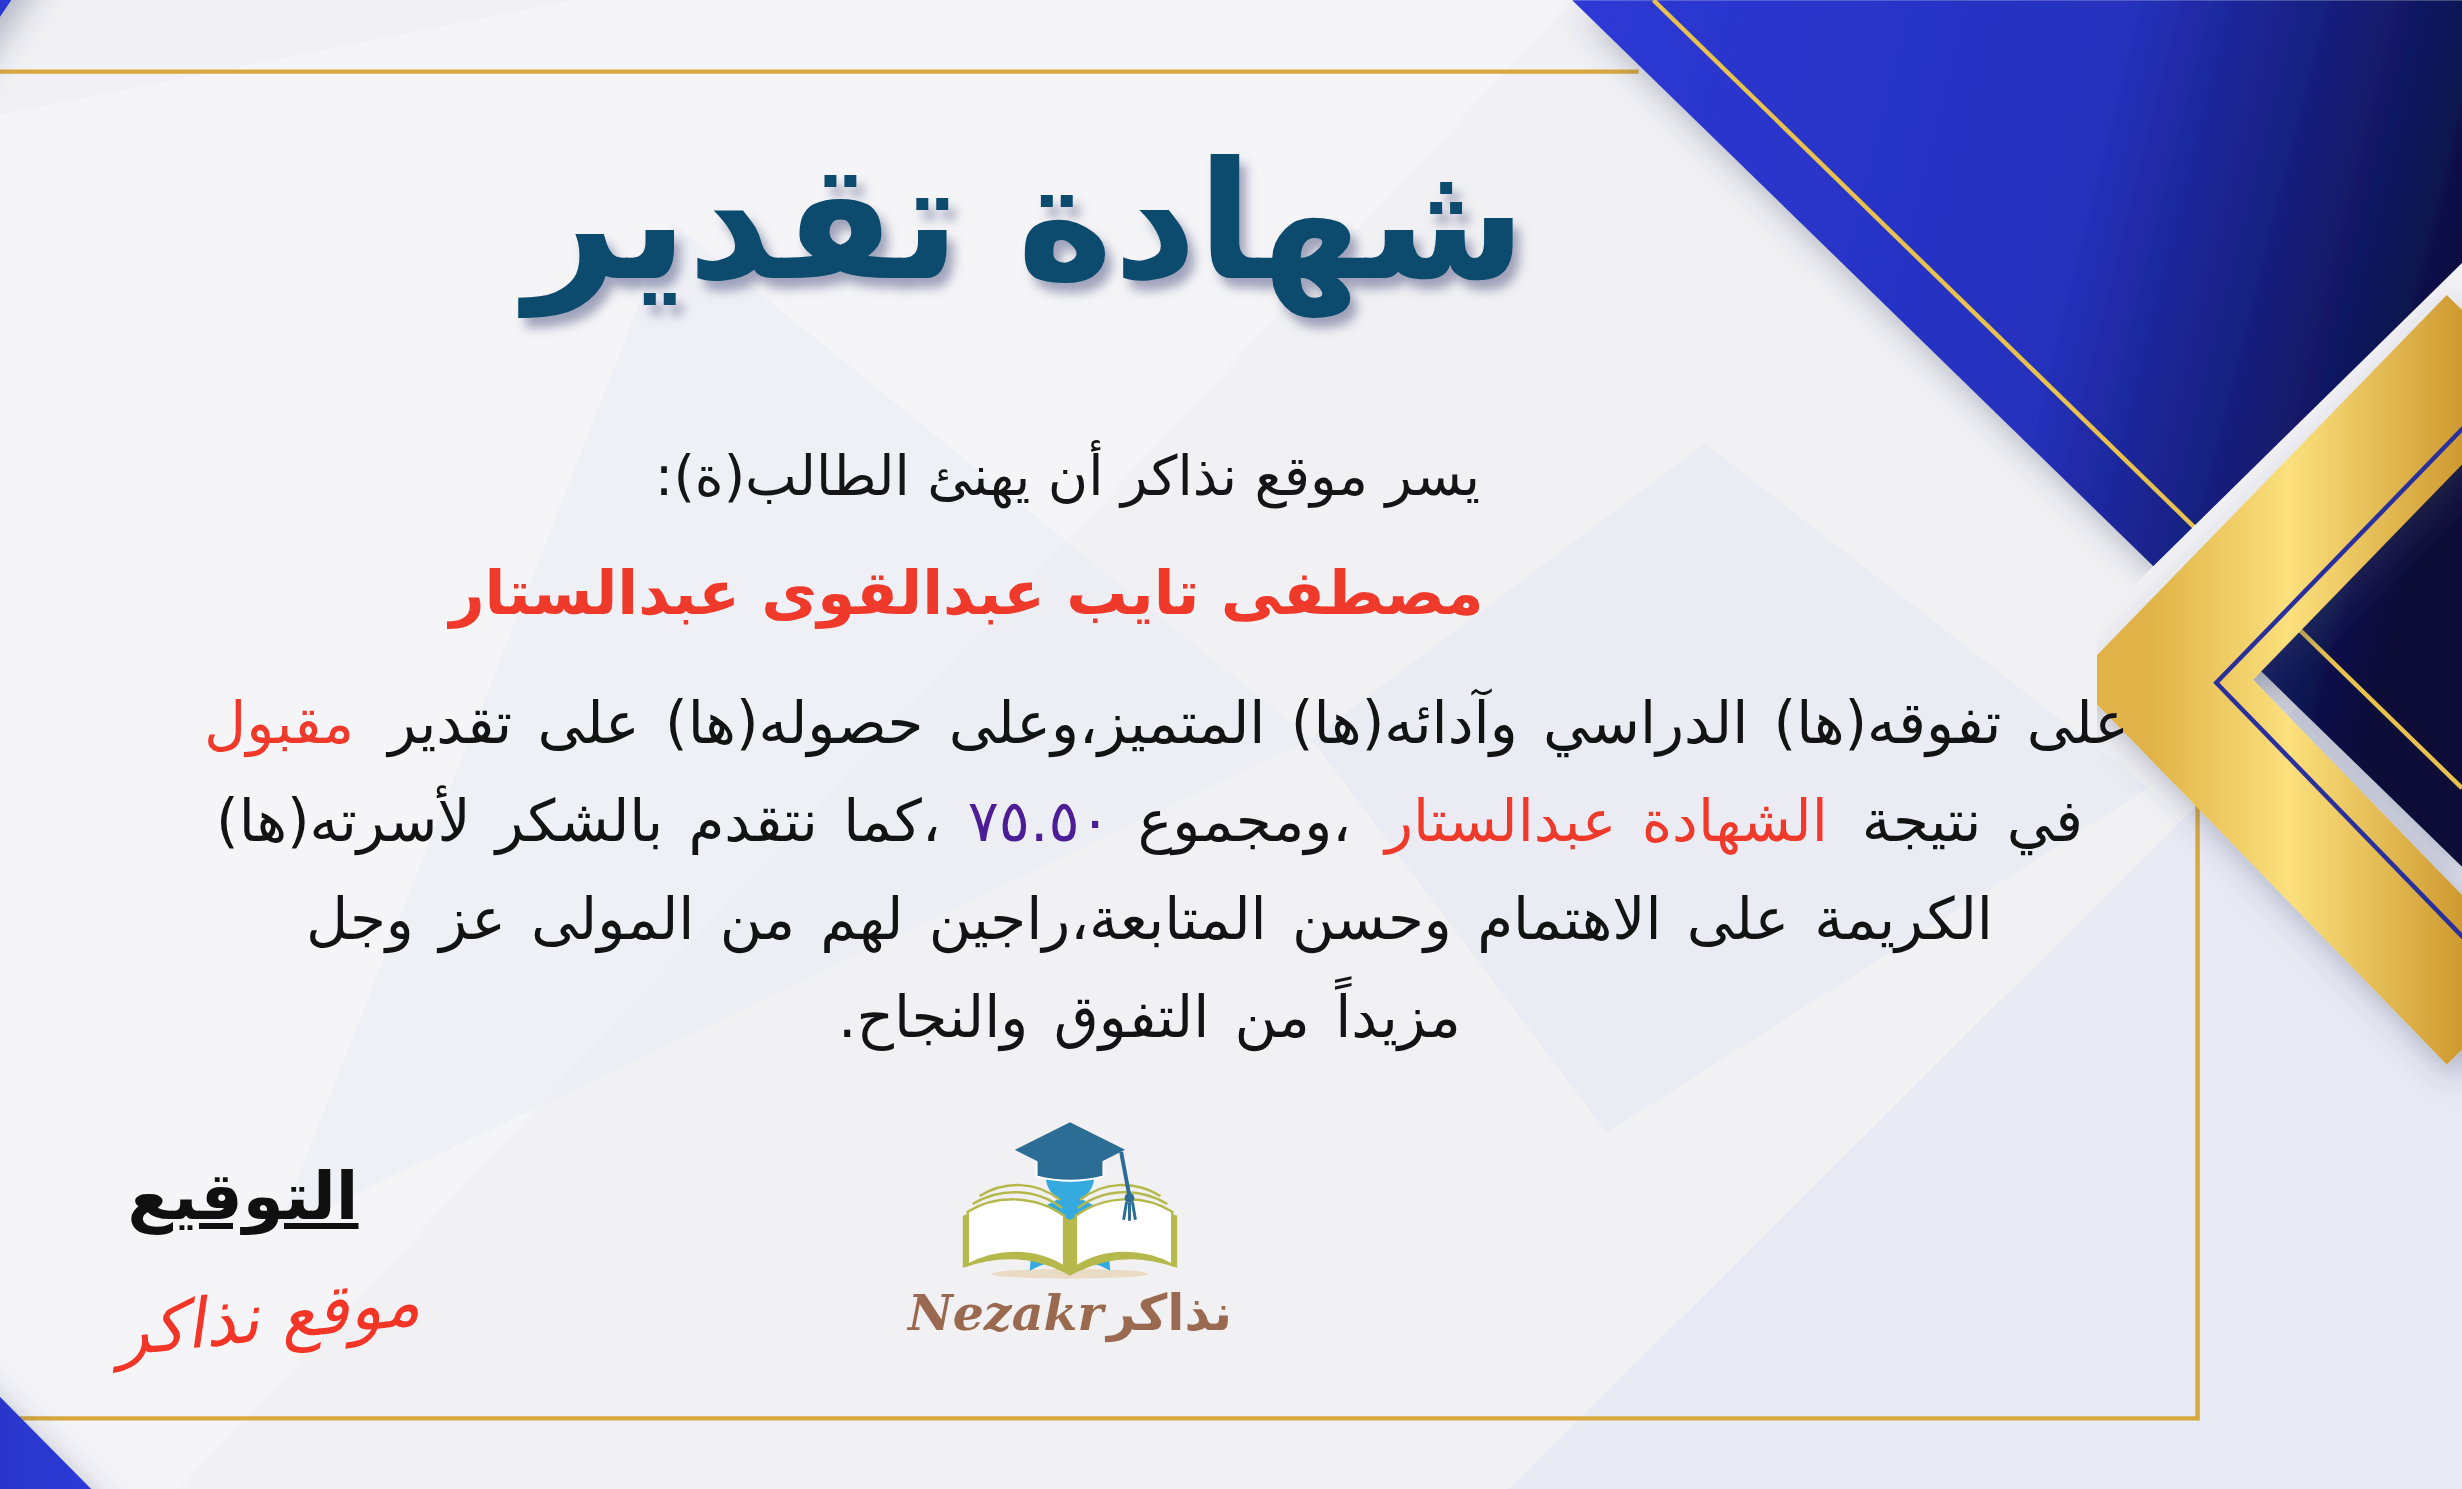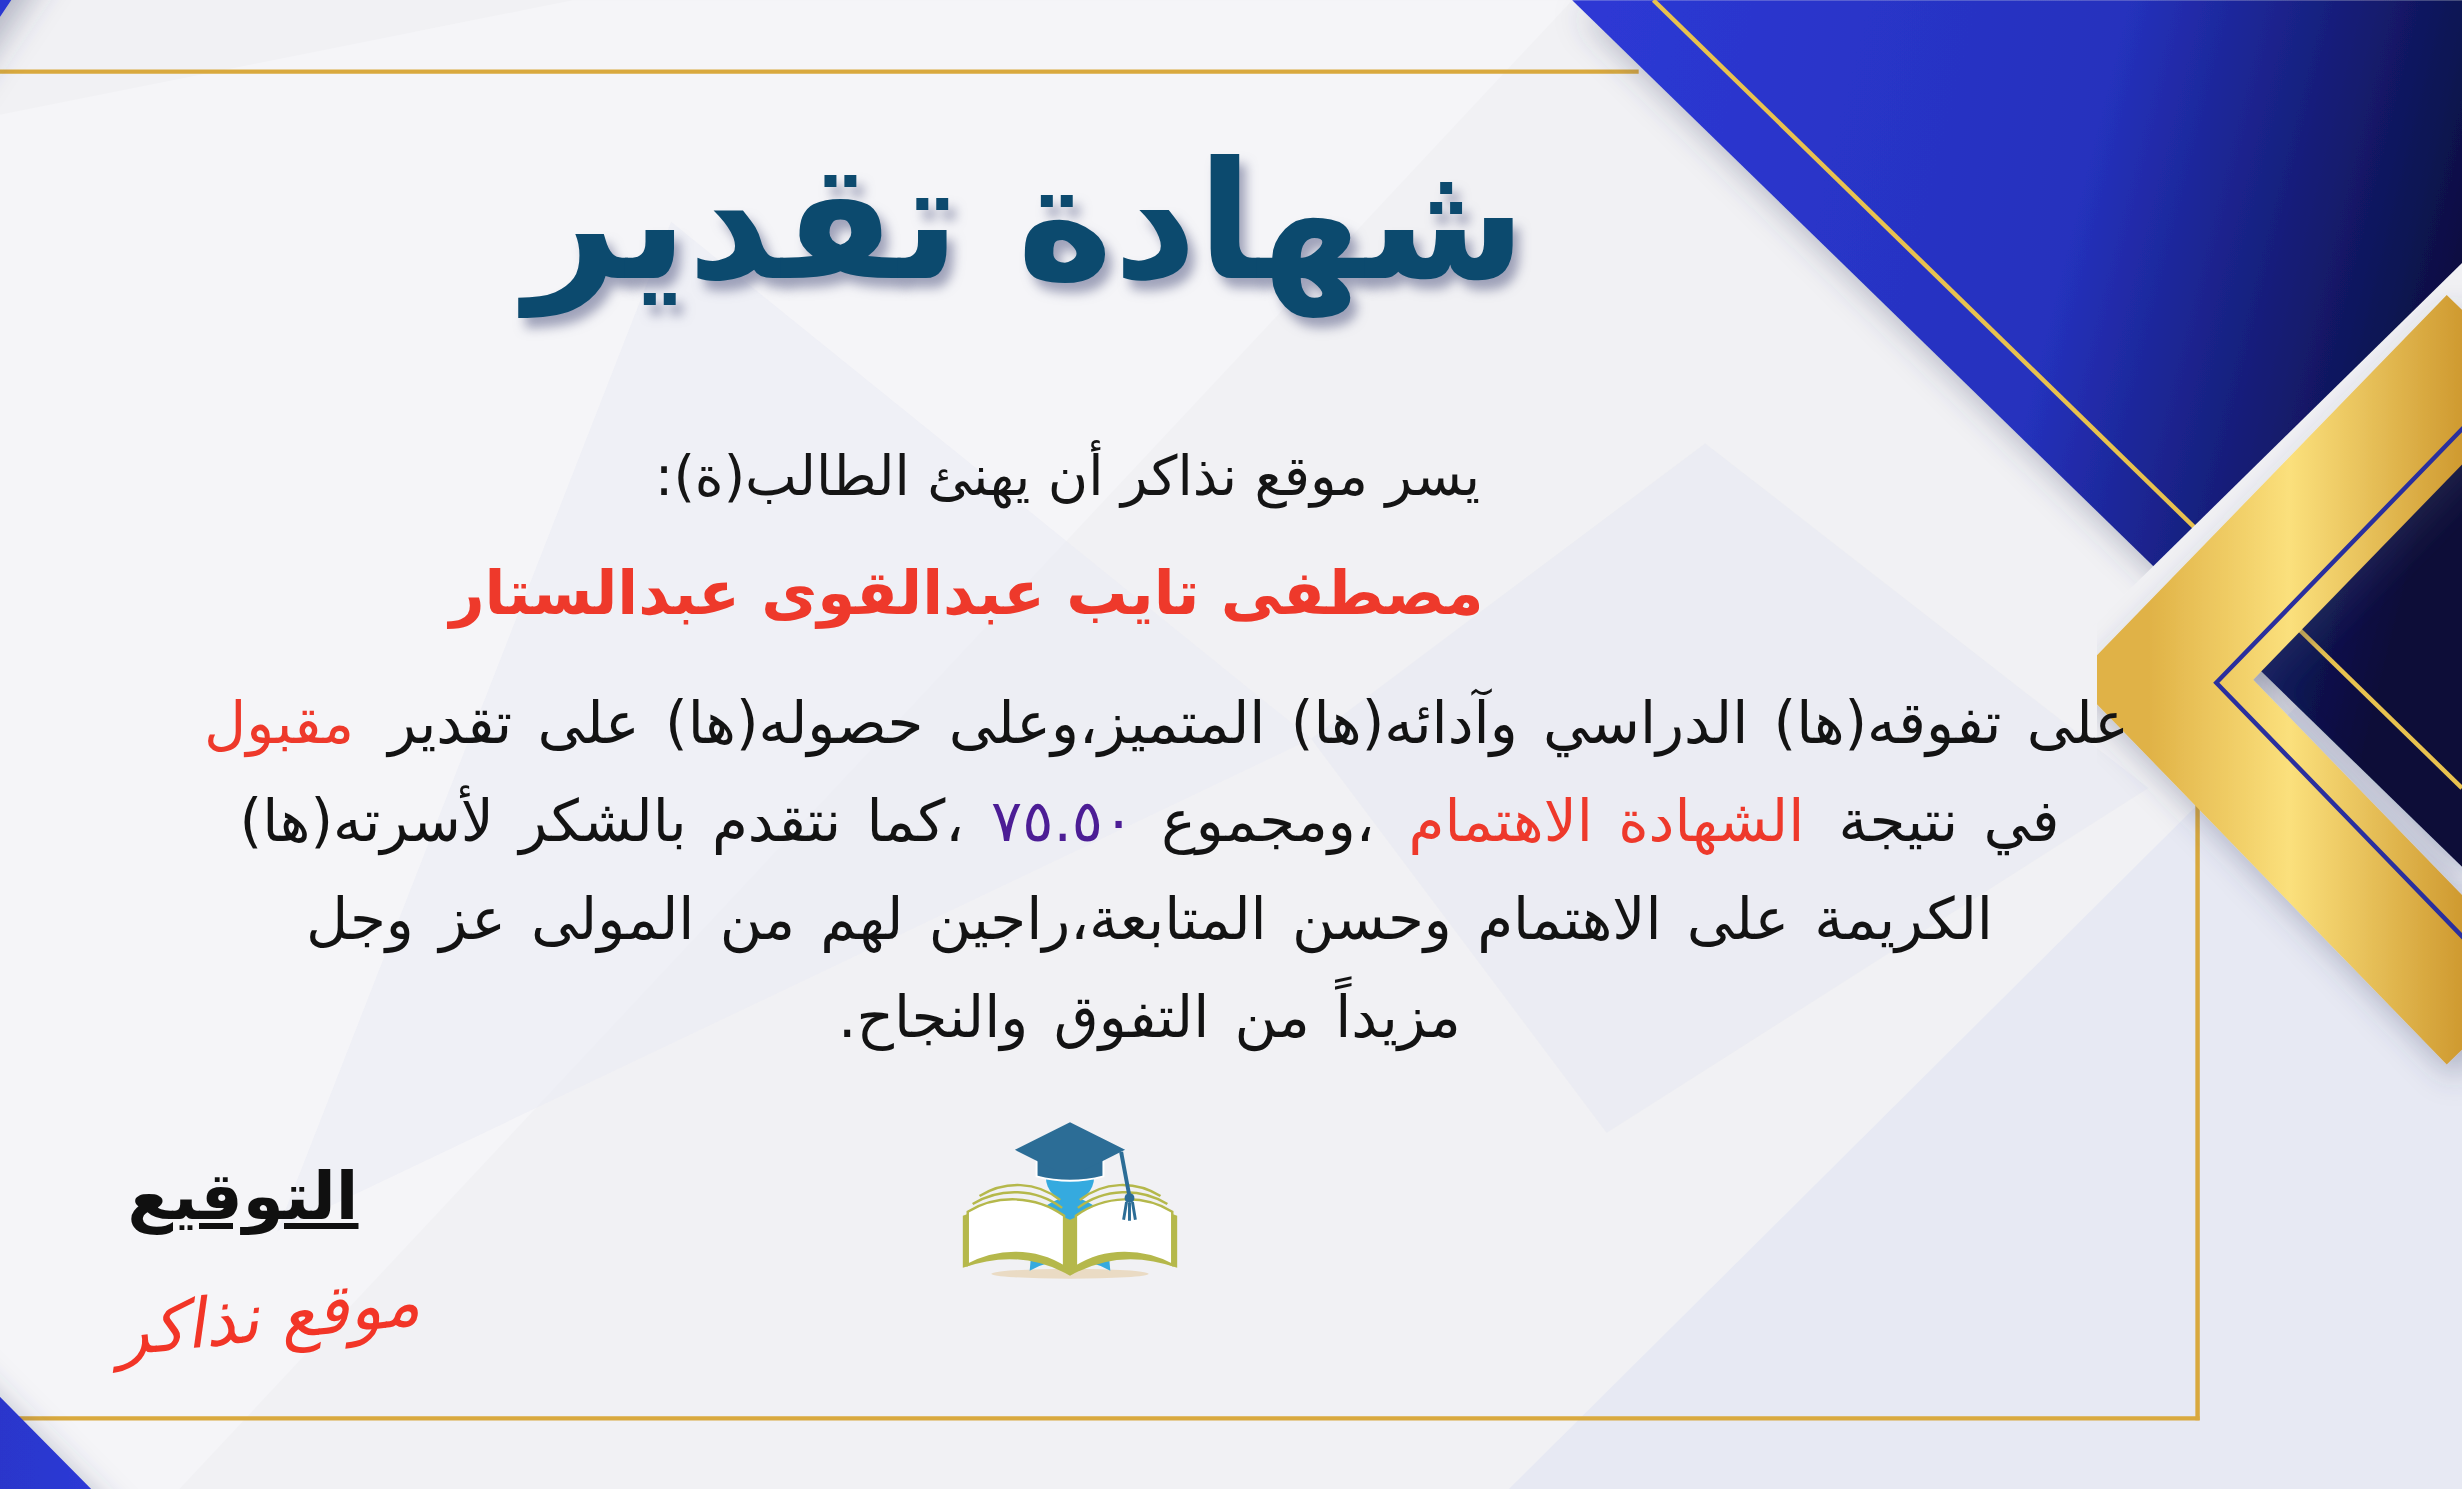--- a/index.html
+++ b/index.html
@@ -122,21 +122,21 @@
 
   <div class="abs intro">يسر موقع نذاكر أن يهنئ الطالب(ة):</div>
 
   <div class="abs student-name">مصطفى تايب عبدالقوى عبدالستار</div>
 
   <div class="abs body-block">
     <div class="body-line">
       <span>على تفوقه(ها) الدراسي وآدائه(ها) المتميز،وعلى حصوله(ها) على تقدير</span><span class="hl">مقبول</span>
     </div>
     <div class="body-line">
-      <span>في نتيجة</span><span class="hl">الشهادة الاهتمام</span><span>،ومجموع</span><span class="hl-num">٧٥.٥٠</span><span>،كما نتقدم بالشكر لأسرته(ها)</span>
+      <span>في نتيجة</span><span class="hl">الشهادة عبدالستار</span><span>،ومجموع</span><span class="hl-num">٧٥.٥٠</span><span>،كما نتقدم بالشكر لأسرته(ها)</span>
     </div>
     <div class="body-line">الكريمة على الاهتمام وحسن المتابعة،راجين لهم من المولى عز وجل</div>
     <div class="body-line">مزيداً من التفوق والنجاح.</div>
   </div>
 
   <div class="abs sig-label">التوقيع</div>
   <div class="abs sig-script">موقع نذاكر</div>
 
   <svg class="abs" style="left:1118px;top:1119px;" width="236" height="163" viewBox="0 0 480 330" aria-hidden="true">
 
@@ -156,15 +156,19 @@
     <path d="M 438 172 C 382 138 310 140 256 180" fill="none" stroke="#b5b84b" stroke-width="5"></path>
     <path d="M 424 156 C 372 124 308 126 260 164" fill="none" stroke="#b5b84b" stroke-width="5"></path>
 
     <path d="M 172 80 L 308 80 L 308 116 Q 240 134 172 116 Z" fill="#2c6d96" stroke="#ffffff" stroke-width="4"></path>
     <polygon points="240,6 352,62 240,118 128,62" fill="#2c6d96"></polygon>
     <path d="M 344 66 L 360 152" fill="none" stroke="#2c6d96" stroke-width="8"></path>
     <circle cx="361" cy="160" r="10" fill="#2c6d96"></circle>
     <path d="M 355 168 L 349 204 M 361 170 L 361 206 M 367 168 L 373 204" fill="none" stroke="#2c6d96" stroke-width="6"></path>
   </svg>
 
+  <div class="abs logo-text">
+    <span class="latin">Nezakr</span>
+      <span class="arabic">نذاكر</span>
+  </div>
 
 </div>
 
 
 </body></html>

